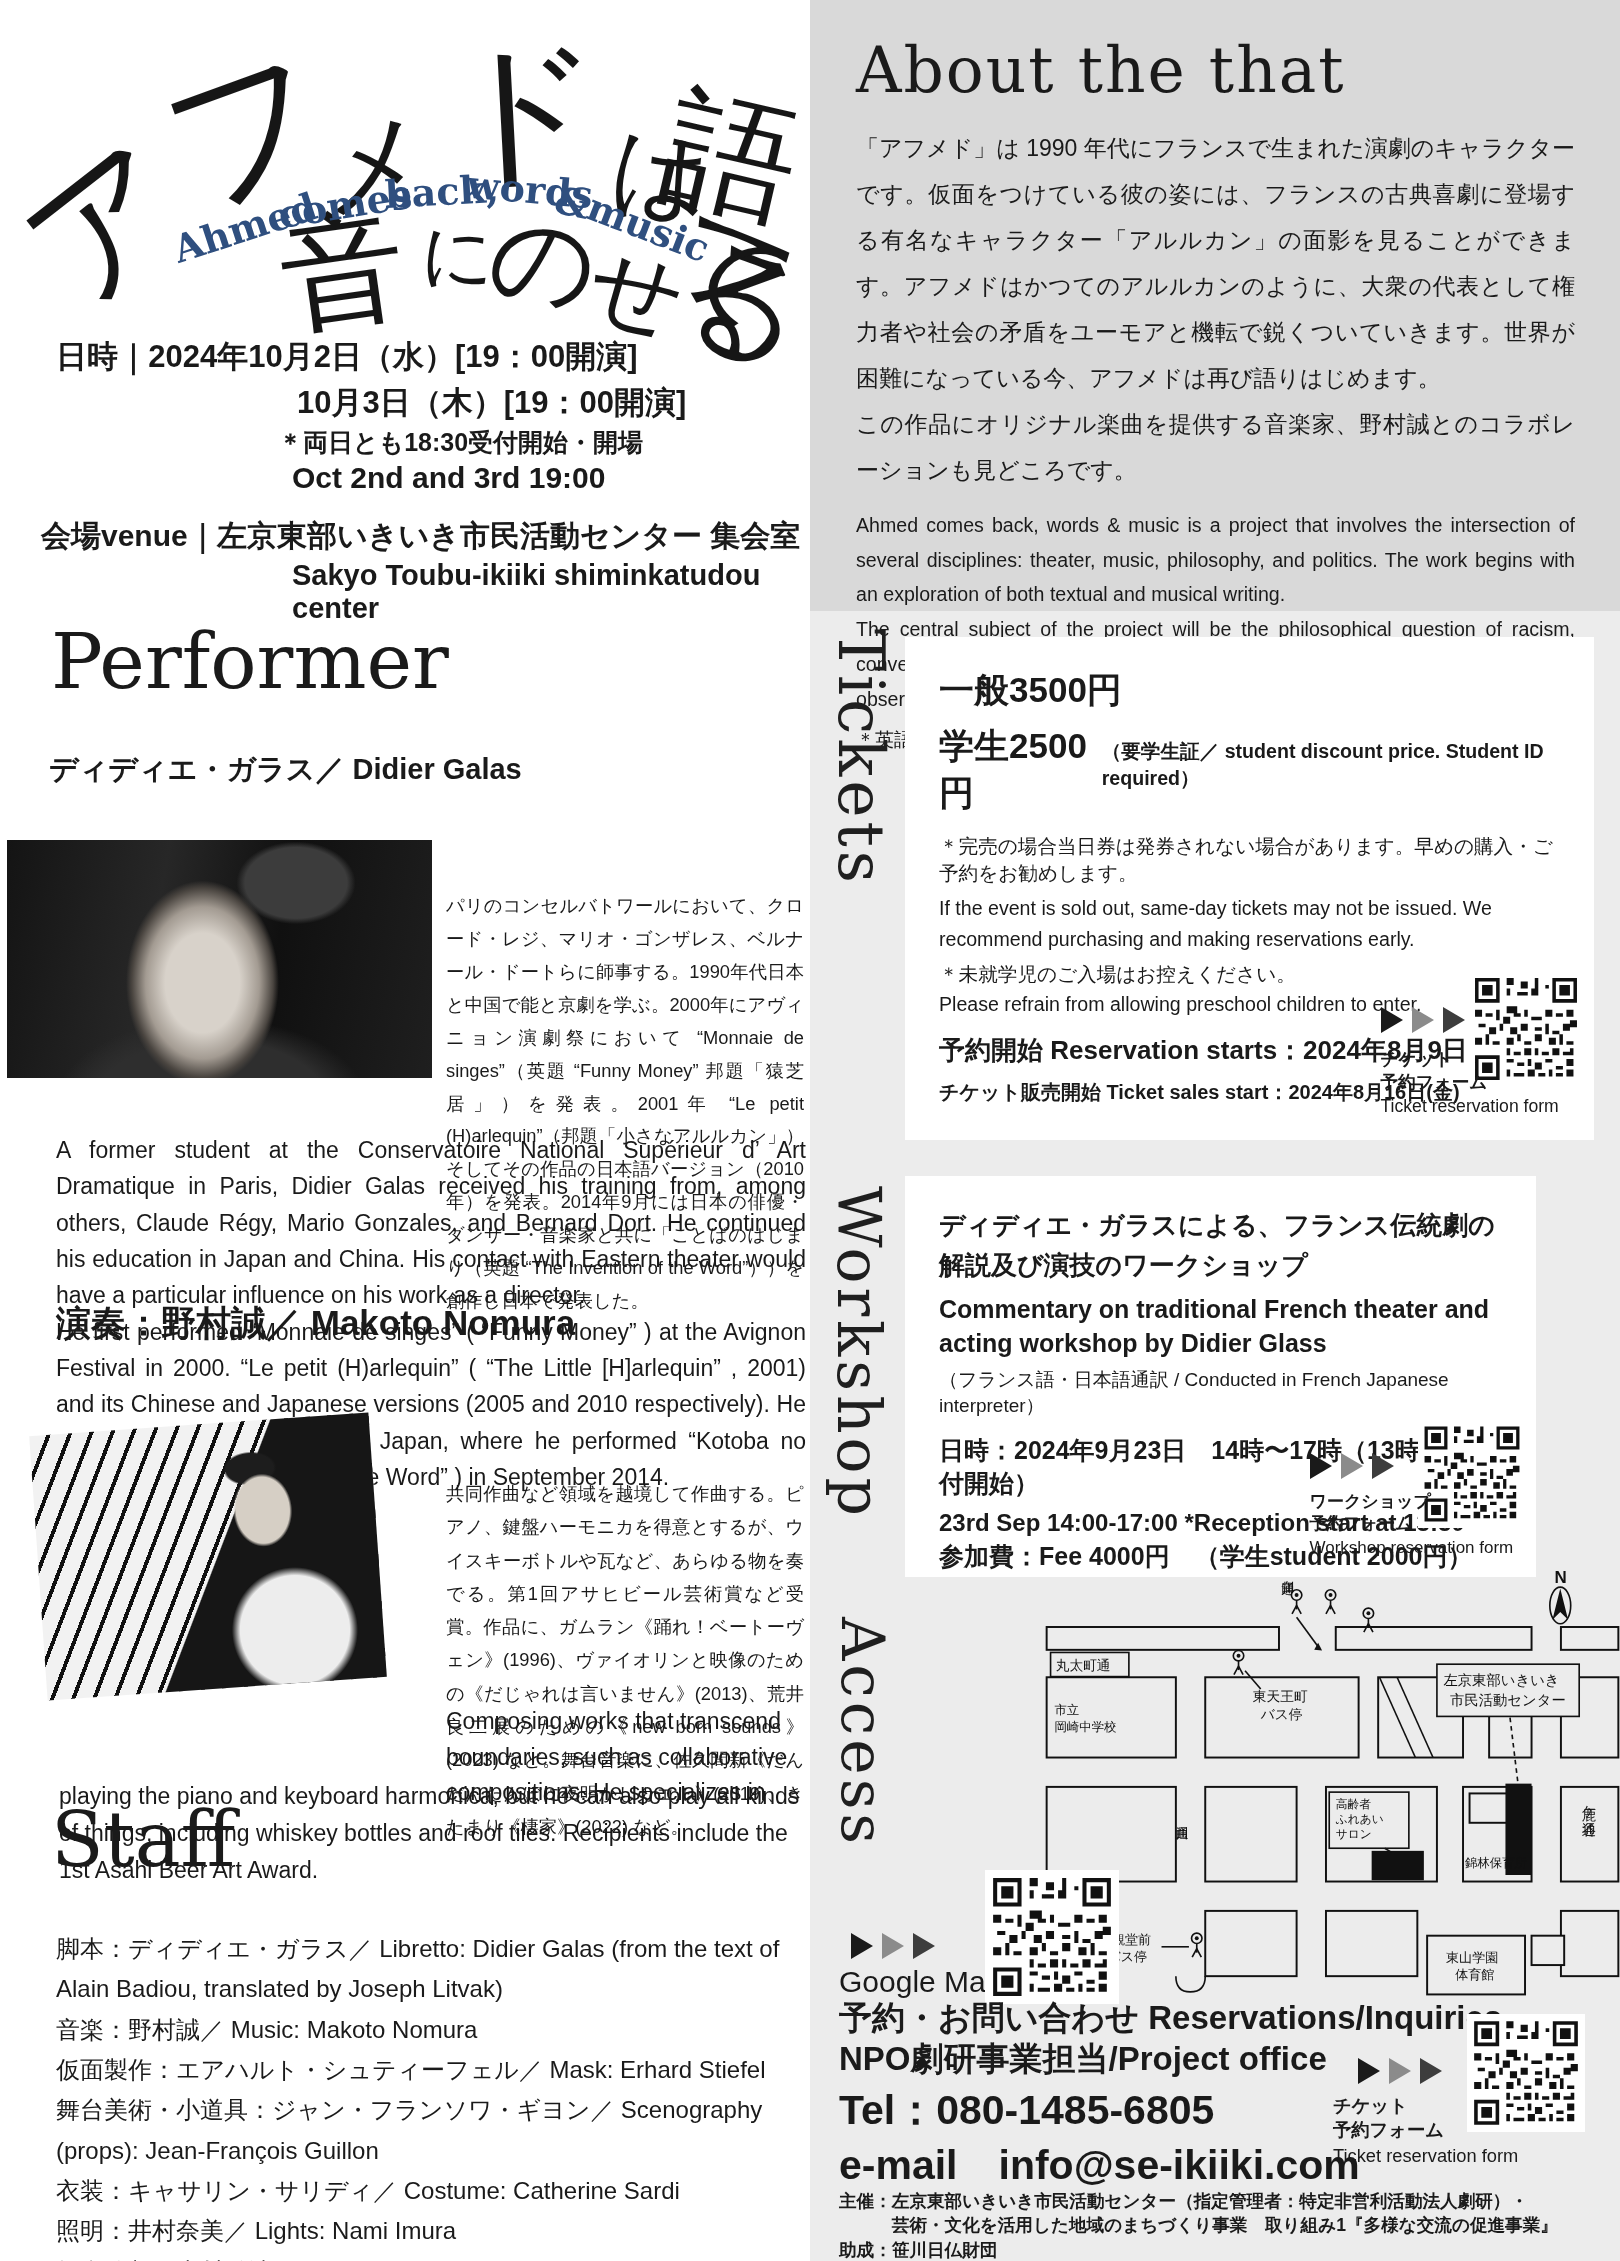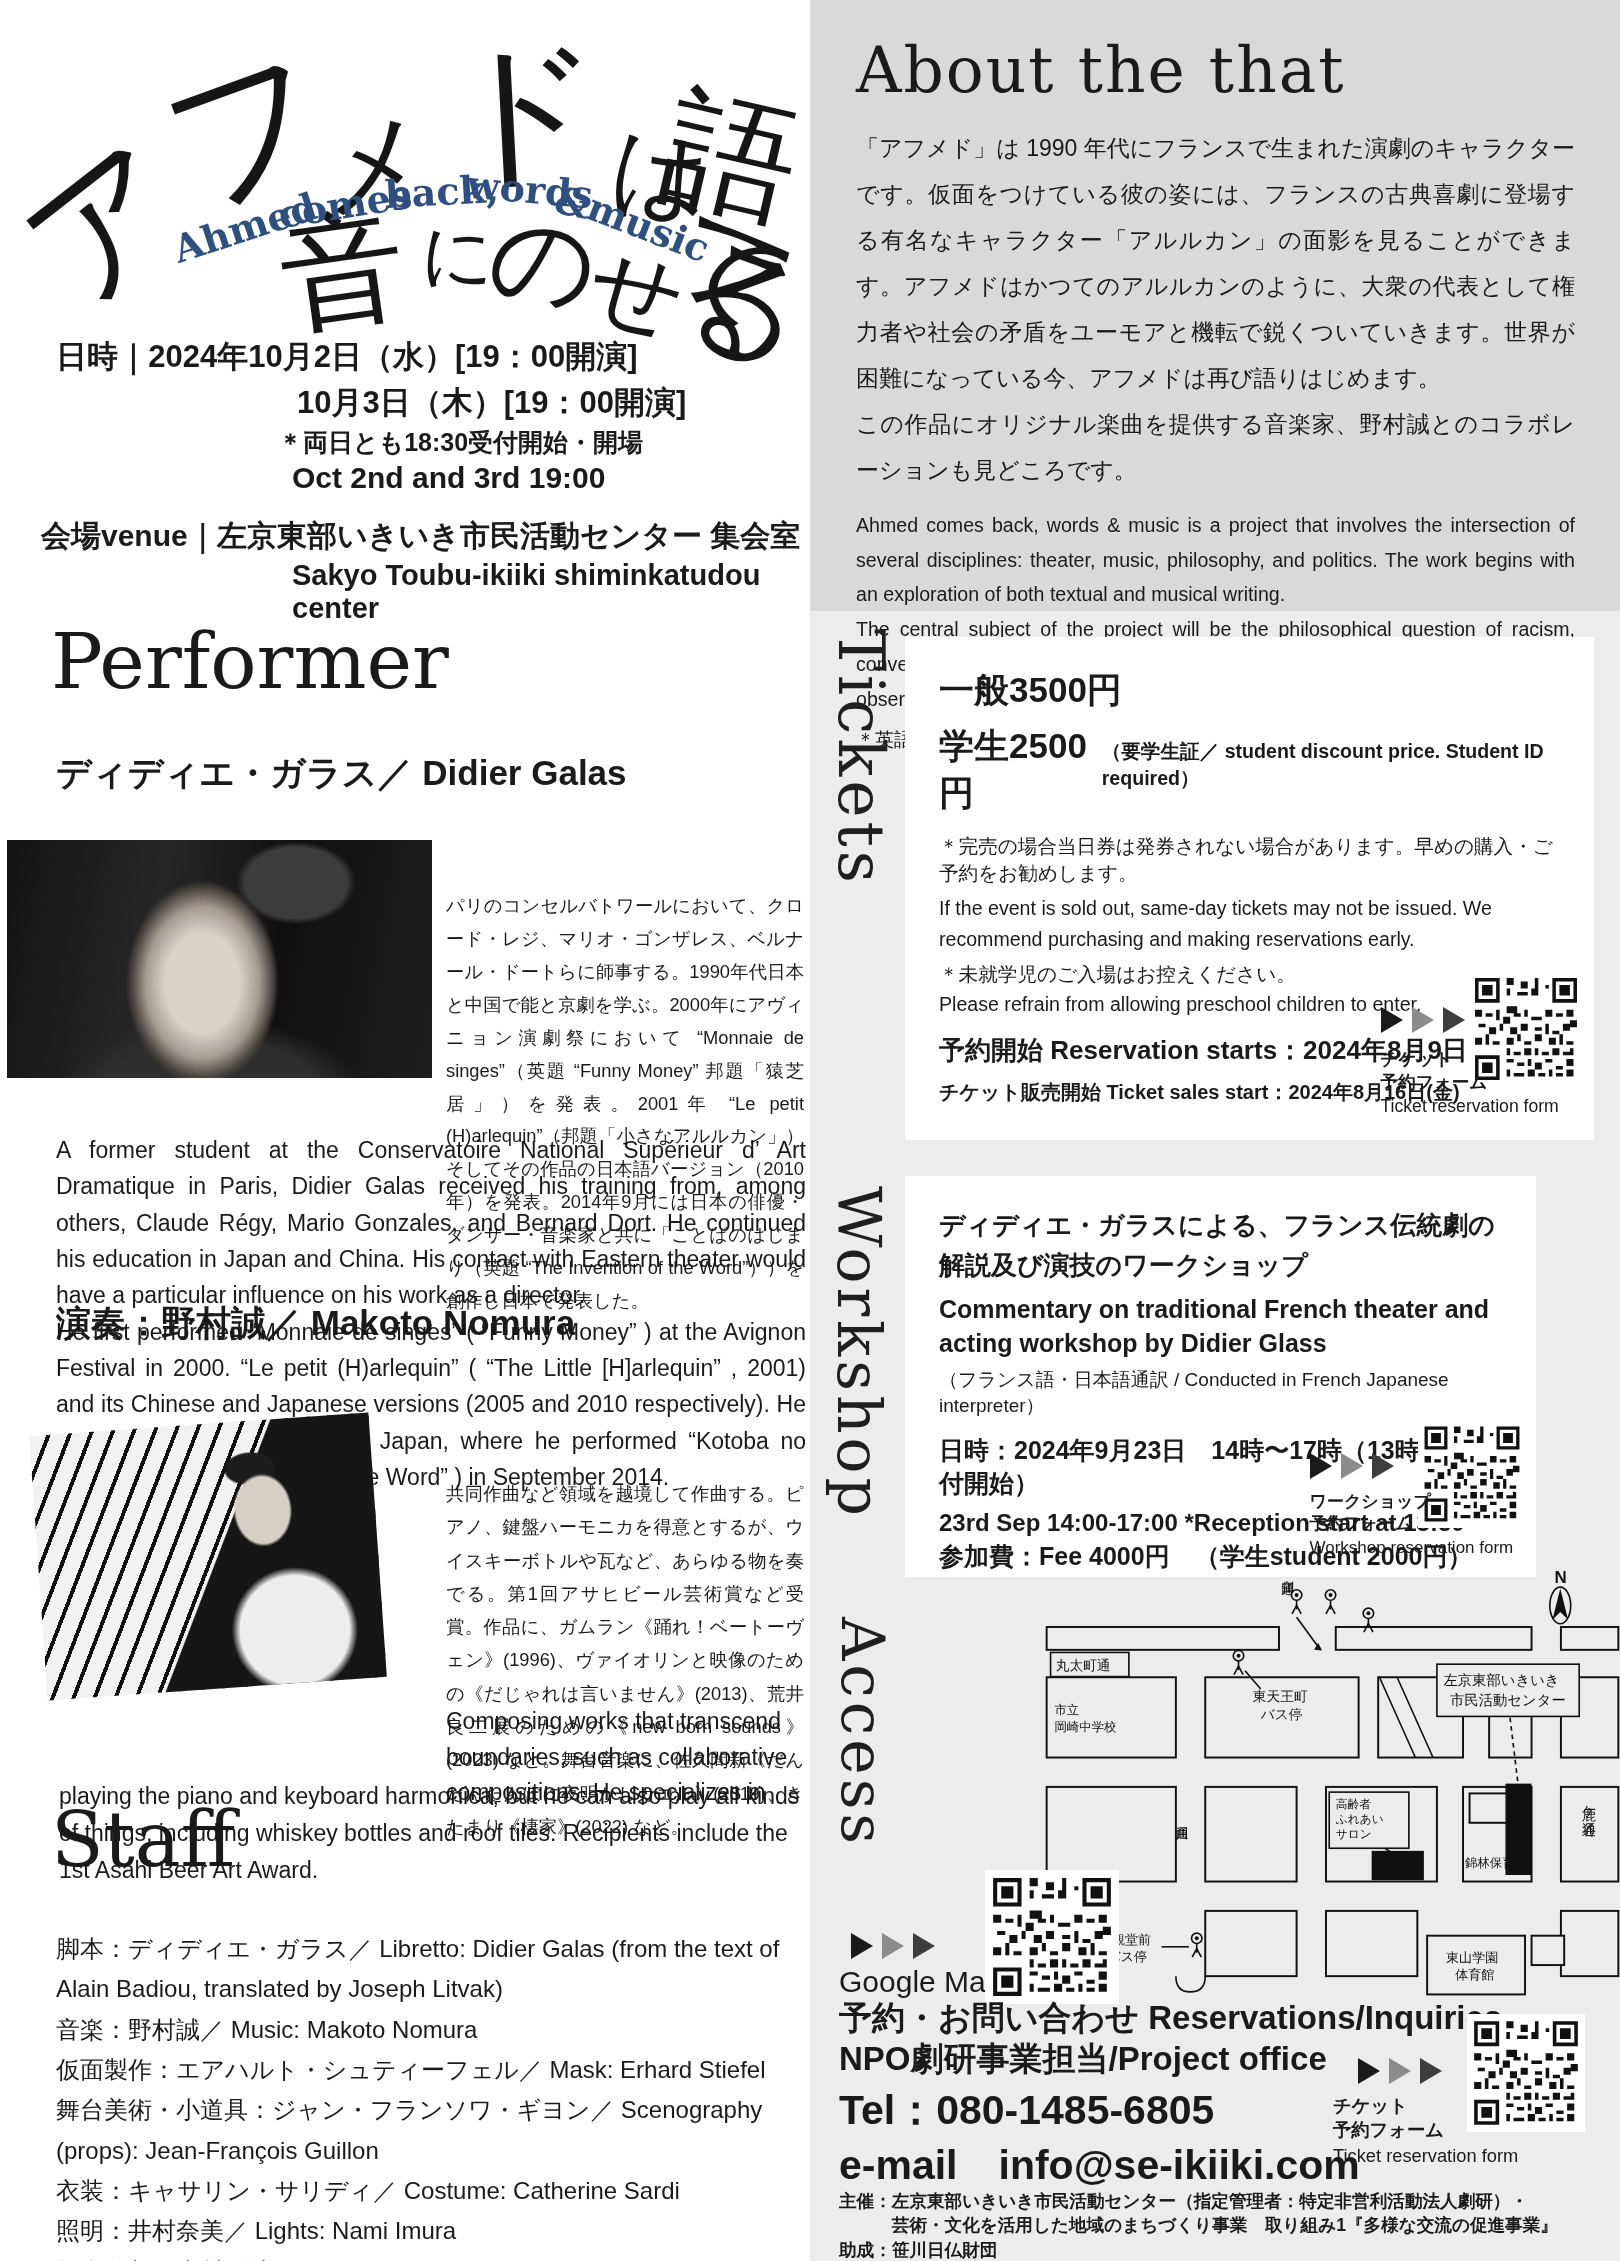--- a/index.html
+++ b/index.html
@@ -107,21 +107,21 @@
     </div>
 
     <div class="abs jp" style="left:56px;top:336px;font-size:31px;font-weight:700;">日時｜2024年10月2日（水）[19：00開演]</div>
     <div class="abs jp" style="left:297px;top:382px;font-size:31px;font-weight:700;">10月3日（木）[19：00開演]</div>
     <div class="abs jp" style="left:278px;top:426px;font-size:25px;font-weight:700;">＊両日とも18:30受付開始・開場</div>
     <div class="abs jp" style="left:292px;top:461px;font-size:30px;font-weight:700;">Oct 2nd and 3rd 19:00</div>
     <div class="abs jp" style="left:41px;top:516px;font-size:30px;font-weight:700;">会場venue｜左京東部いきいき市民活動センター 集会室</div>
     <div class="abs jp" style="left:292px;top:559px;font-size:29px;font-weight:700;">Sakyo Toubu-ikiiki shiminkatudou center</div>
 
     <div class="abs serif" style="left:51px;top:617px;font-size:77px;">Performer</div>
-    <div class="abs jp" style="left:56px;top:750px;font-size:35px;font-weight:700;">ディディエ・ガラス／ Didier Galas</div>
+    <div class="abs jp" style="left:49px;top:750px;font-size:29px;font-weight:700;">ディディエ・ガラス／ Didier Galas</div>
     <div class="abs photo-galas" style="left:6.5px;top:840px;width:425px;height:238px;"></div>
     <div class="abs jp just" style="left:446px;top:844px;width:358px;font-size:18.3px;line-height:1.8;">パリのコンセルバトワールにおいて、クロード・レジ、マリオ・ゴンザレス、ベルナール・ドートらに師事する。1990年代日本と中国で能と京劇を学ぶ。2000年にアヴィニョン演劇祭において “Monnaie de singes”（英題 “Funny Money” 邦題「猿芝居」）を発表。2001年 “Le petit (H)arlequin”（邦題「小さなアルルカン」）そしてその作品の日本語バージョン（2010年）を発表。2014年9月には日本の俳優・ダンサー・音楽家と共に「ことばのはじまり（英題 “The Invention of the Word”））を創作し日本で発表した。</div>
     <div class="abs jp pre just" style="left:56px;top:1086px;width:750px;font-size:23px;line-height:1.58;">A former student at the Conservatoire National Supérieur d’ Art Dramatique in Paris, Didier Galas received his training from, among others, Claude Régy, Mario Gonzales, and Bernard Dort. He continued his education in Japan and China.  His contact with Eastern theater would have a particular influence on his work as a director.
 He first performed “Monnaie de singes” ( “Funny Money” ) at the Avignon Festival in 2000. “Le petit (H)arlequin” ( “The Little [H]arlequin” , 2001) and its Chinese and Japanese versions (2005 and 2010 respectively). He spent many years working in Japan, where he performed “Kotoba no Hajimari” ( “The Invention of the Word” ) in September 2014.</div>
 
     <div class="abs jp" style="left:56px;top:1300px;font-size:35px;font-weight:700;">演奏：野村誠／ Makoto Nomura</div>
     <div class="abs photo-nomura" style="left:38px;top:1424px;width:340px;height:265px;transform:rotate(-4deg);"></div>
     <div class="abs jp just" style="left:446px;top:1431px;width:358px;font-size:18.3px;line-height:1.82;">共同作曲など領域を越境して作曲する。ピアノ、鍵盤ハーモニカを得意とするが、ウイスキーボトルや瓦など、あらゆる物を奏でる。第1回アサヒビール芸術賞など受賞。作品に、ガムラン《踊れ！ベートーヴェン》(1996)、ヴァイオリンと映像のための《だじゃれは言いません》(2013)、荒井良二展のための《new born sounds》(2023) など。舞台音楽に、佐久間新《だんだんたんぼに夜明かしカエル》(2019)、きたまり《棲家》(2022) など。</div>
     <div class="abs jp" style="left:446px;top:1704px;width:366px;font-size:23px;line-height:1.55;">Composing works that transcend boundaries, such as collaborative compositions. He specializes in</div>
     <div class="abs jp" style="left:59px;top:1778px;width:748px;font-size:23px;line-height:1.6;">playing the piano and keyboard harmonica, but he can also play all kinds of things, including whiskey bottles and roof tiles. Recipients include the 1st Asahi Beer Art Award.</div>

